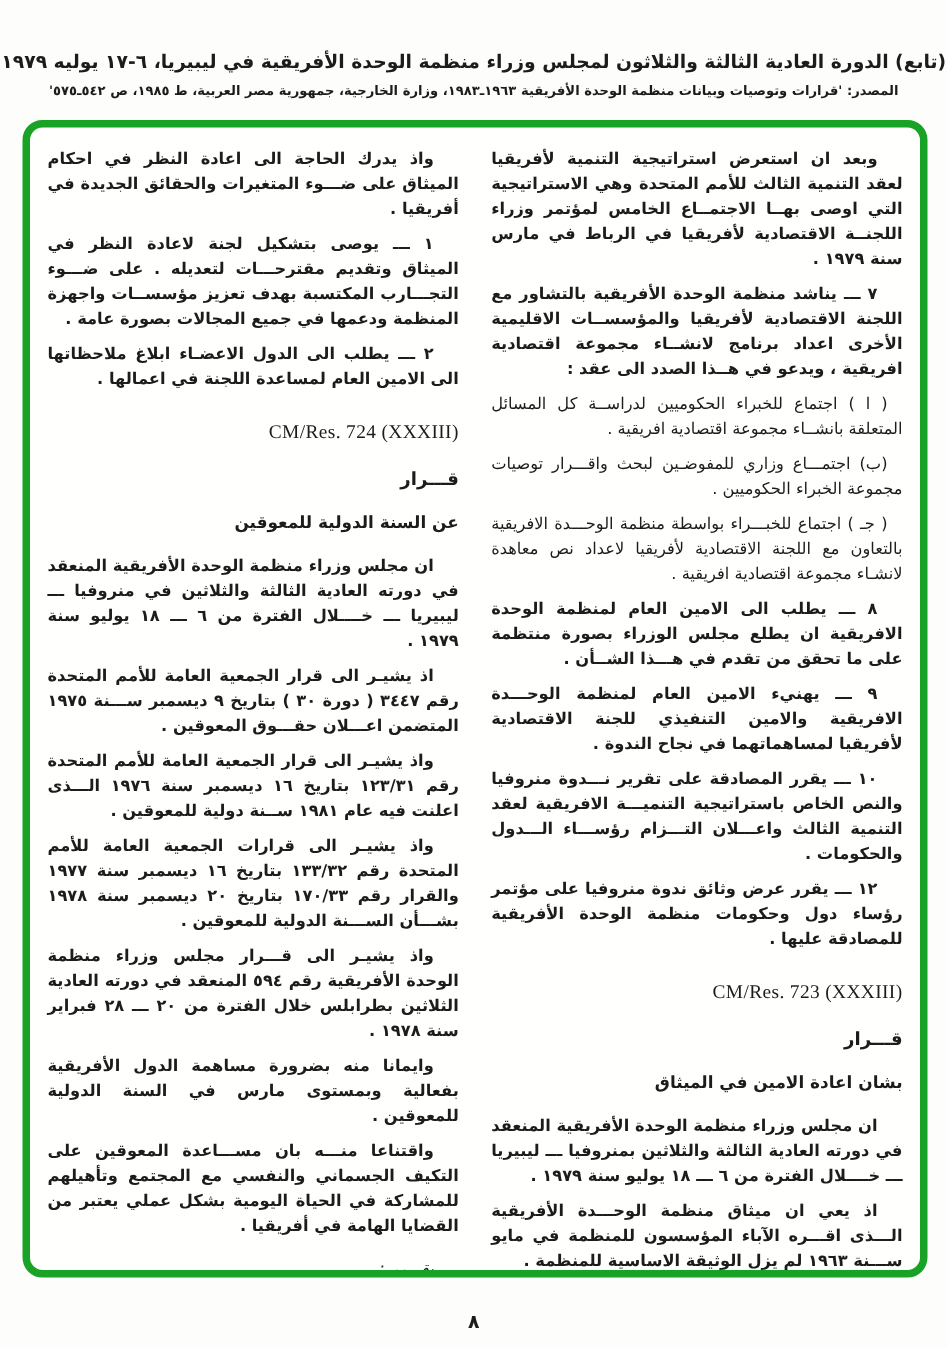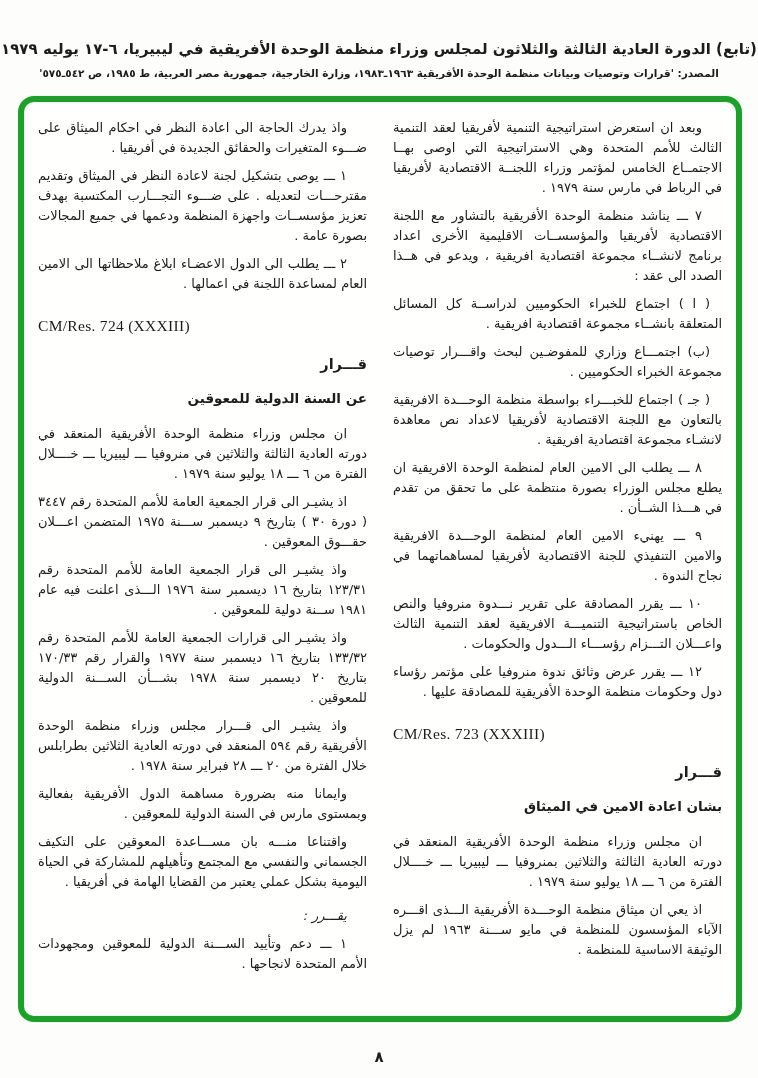--- a/index.html
+++ b/index.html
@@ -14,25 +14,25 @@
     position:absolute;left:18px;top:96px;width:724px;height:926px;
     box-sizing:border-box;border:6px solid #18a327;border-radius:16px;
     padding:8px 14px;display:flex;direction:rtl;gap:26px;overflow:hidden;
     background:#fffffe;
   }
   .col{flex:1;min-width:0;}
   .blk{
     margin:8px 0;font-size:13px;line-height:20px;text-align:justify;
     direction:rtl;
   }
-  .para,.item{text-indent:20px;}
+  .para,.item{text-indent:20px;font-weight:bold;}
   .subitem{text-indent:12px;}
   .decide{text-indent:20px;margin-top:14px;margin-bottom:0;font-style:italic;}
   .cmres{
-    direction:ltr;text-align:left;font-family:"Liberation Serif",serif;
+    direction:ltr;text-align:right;font-family:"Liberation Serif",serif;
     font-size:15.5px;letter-spacing:.3px;margin:22px 0 6px;text-indent:0;
     font-weight:normal;
   }
   .heading{
     text-align:right;font-weight:bold;font-size:14.5px;
     margin:18px 0 14px;text-indent:0;letter-spacing:2px;
   }
   .subject{
     text-align:right;font-weight:bold;font-size:13.5px;
     margin:0 0 16px;text-indent:0;

